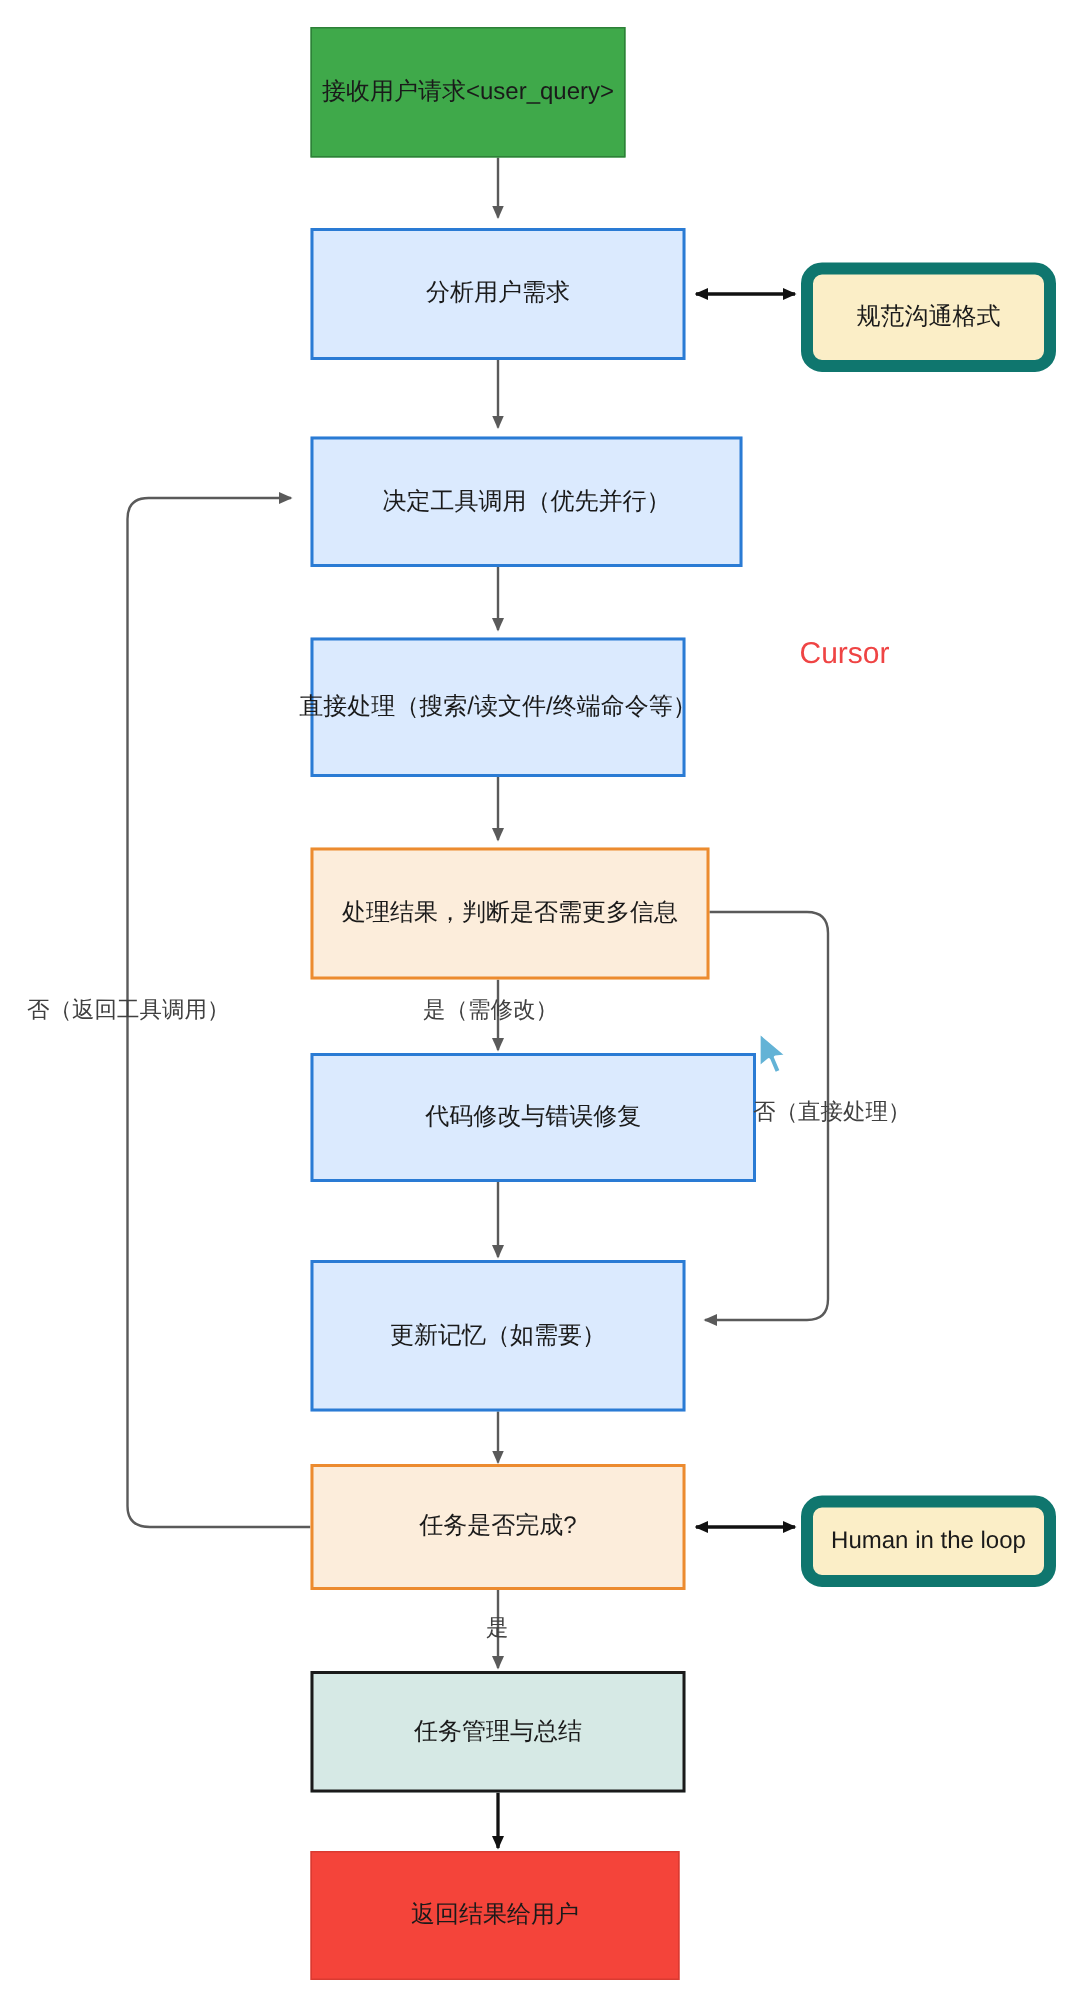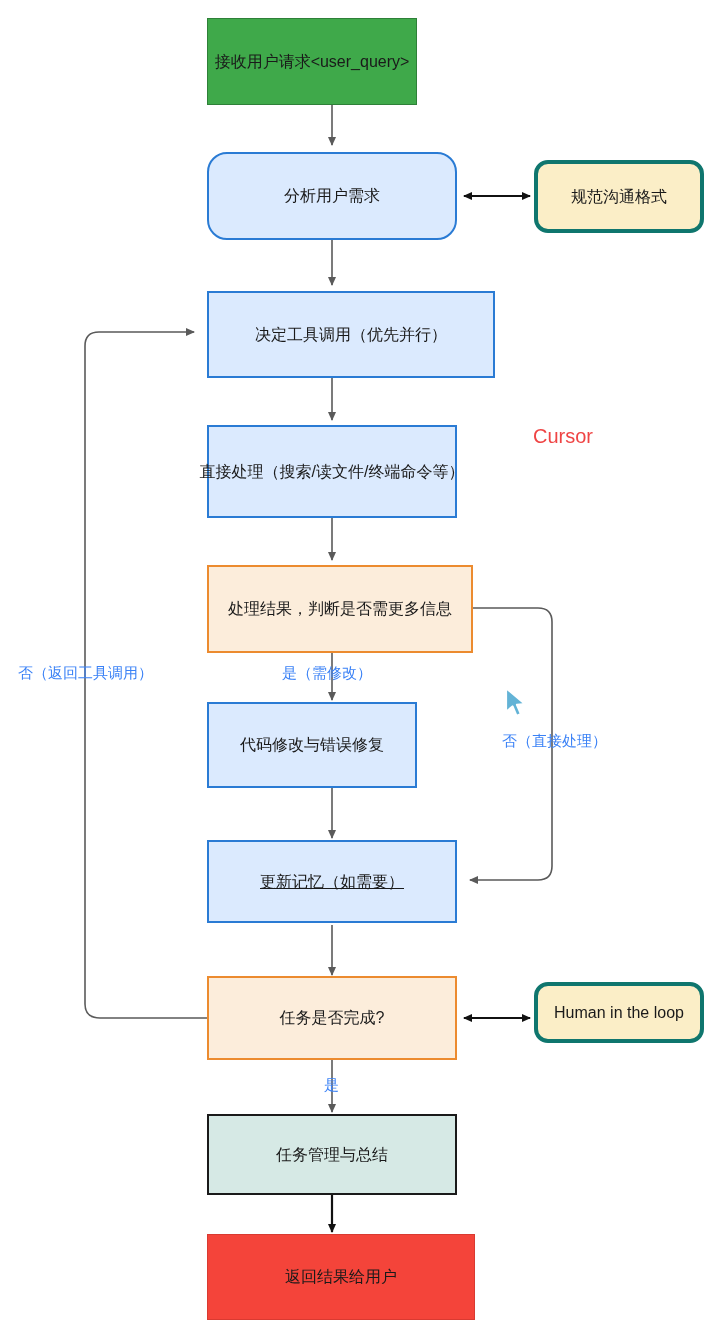--- a/index.html
+++ b/index.html
@@ -52,30 +52,31 @@
   .node.end {
     background: #f4443a;
     border: 1px solid #d93a31;
   }
   .node.summary {
     background: #d6e9e5;
     border: 2px solid #1a1a1a;
   }
   .node.aside {
     background: #fbeec7;
-    border: 4px solid #0f766e;
+    border: 8px solid #0f766e;
     border-radius: 14px;
+    margin-top: 15px;
   }
   .node.overflow {
     overflow: visible;
   }
   .edge-label {
     position: absolute;
     font-size: 15px;
-    color: #3b82f6;
+    color: #404040;
     white-space: nowrap;
   }
   .free-label {
     position: absolute;
     font-size: 20px;
     color: #ef4444;
     white-space: nowrap;
   }
   #cursor {
     position: absolute;
@@ -130,53 +131,53 @@
       <path d="M464,1018 L530,1018" marker-end="url(#ahb)" marker-start="url(#ahb-start)"></path>
 
       <path d="M332,1195 L332,1232" marker-end="url(#ahb)"></path>
     </g>
   </svg>
 
   <div class="node start" style="left:207px; top:18px; width:210px; height:87px;">
     <span>接收用户请求&lt;user_query&gt;</span>
   </div>
 
-  <div class="node process" style="left:207px; top:152px; width:250px; height:88px;border-radius:20px;">
+  <div class="node process" style="left:207px; top:152px; width:250px; height:88px;">
     <span>分析用户需求</span>
   </div>
 
   <div class="node process" style="left:207px; top:291px; width:288px; height:87px;">
     <span>决定工具调用（优先并行）</span>
   </div>
 
   <div class="node process overflow" style="left:207px; top:425px; width:250px; height:93px;">
     <span>直接处理（搜索/读文件/终端命令等）</span>
   </div>
 
   <div class="node decision" style="left:207px; top:565px; width:266px; height:88px;">
     <span>处理结果，判断是否需更多信息</span>
   </div>
 
-  <div class="node process" style="left:207px; top:702px; width:210px; height:86px;">
+  <div class="node process" style="left:207px; top:702px; width:297px; height:86px;">
     <span>代码修改与错误修复</span>
   </div>
 
-  <div class="node process" style="left:207px; top:840px; width:250px; height:83px;text-decoration:underline;">
+  <div class="node process" style="left:207px; top:840px; width:250px; height:101px;">
     <span>更新记忆（如需要）</span>
   </div>
 
   <div class="node decision" style="left:207px; top:976px; width:250px; height:84px;">
     <span>任务是否完成?</span>
   </div>
 
   <div class="node summary" style="left:207px; top:1114px; width:250px; height:81px;">
     <span>任务管理与总结</span>
   </div>
 
-  <div class="node end" style="left:207px; top:1234px; width:268px; height:86px;">
+  <div class="node end" style="left:207px; top:1234px; width:246px; height:86px;">
     <span>返回结果给用户</span>
   </div>
 
   <div class="node aside" style="left:534px; top:160px; width:170px; height:73px;">
     <span>规范沟通格式</span>
   </div>
 
   <div class="node aside" style="left:534px; top:982px; width:170px; height:61px;">
     <span>Human in the loop</span>
   </div>

